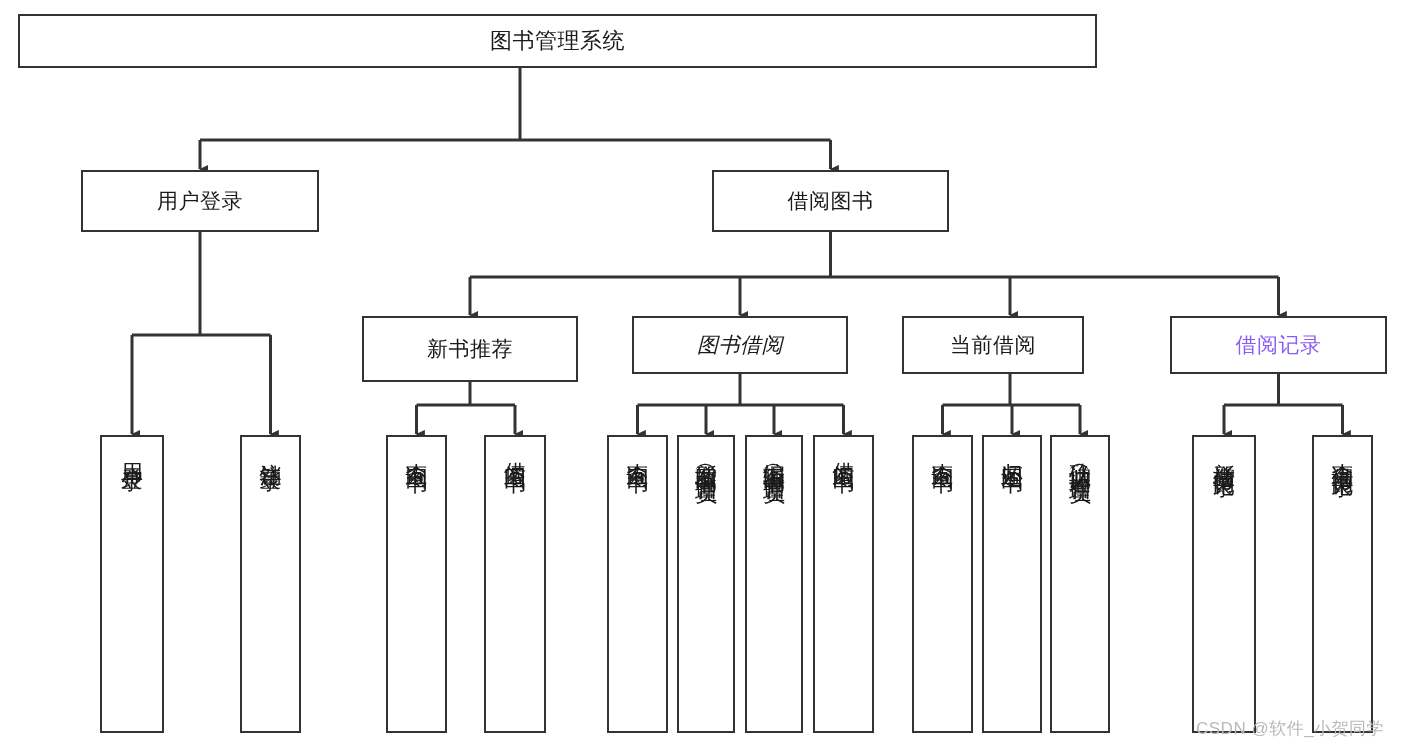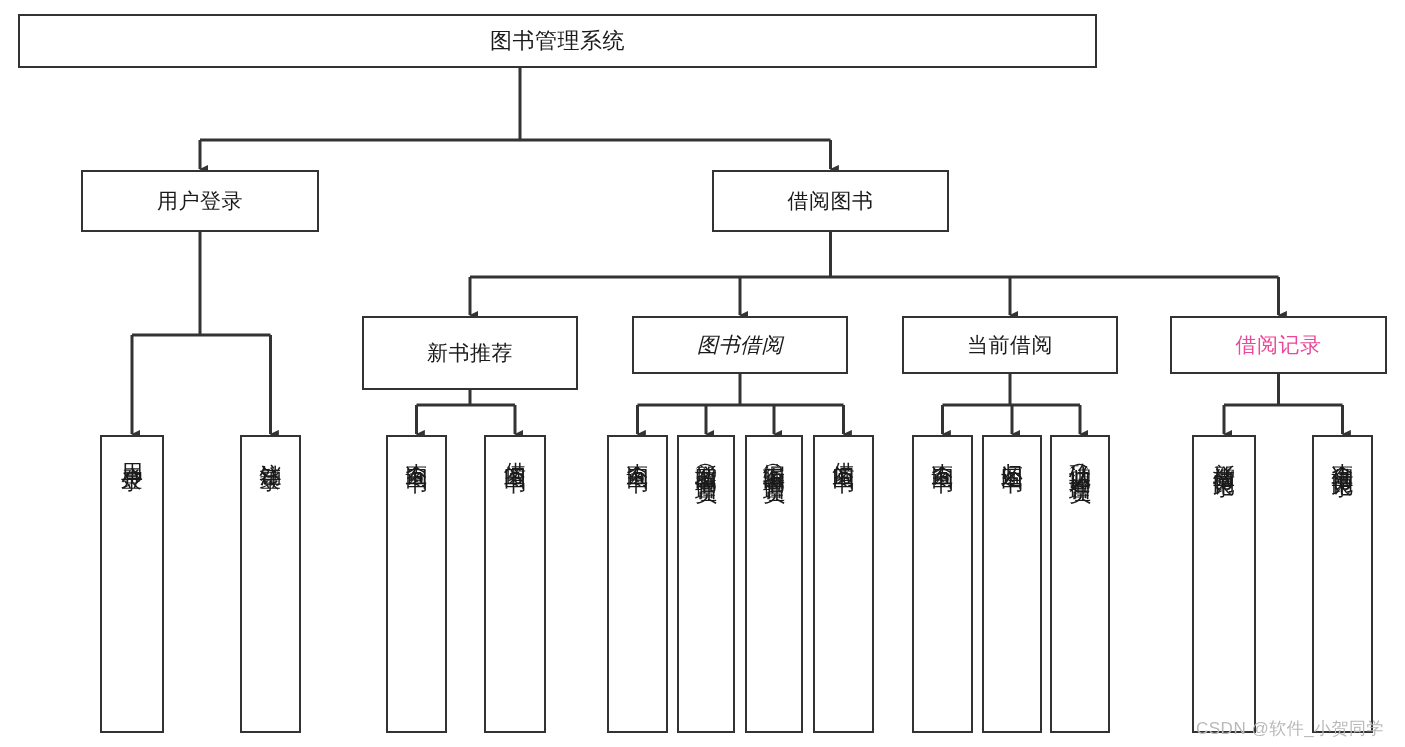--- a/index.html
+++ b/index.html
@@ -115,30 +115,30 @@
   <div id="node-layer">
       <div class="node horiz root" style="left: 18px; top: 14px; width: 1079px; height: 54px; border-color: rgb(51, 51, 51); color: rgb(26, 26, 26);">
         <span class="lbl">图书管理系统</span>
       </div>
       <div class="node horiz" style="left: 81px; top: 170px; width: 238px; height: 62px; border-color: rgb(51, 51, 51); color: rgb(26, 26, 26);">
         <span class="lbl">用户登录</span>
       </div>
       <div class="node horiz" style="left: 712px; top: 170px; width: 237px; height: 62px; border-color: rgb(51, 51, 51); color: rgb(26, 26, 26);">
         <span class="lbl">借阅图书</span>
       </div>
-      <div class="node horiz" style="left: 362px; top: 316px; width: 216px; height: 74px; border-color: rgb(51, 51, 51); color: rgb(26, 26, 26);">
+      <div class="node horiz" style="left: 362px; top: 316px; width: 216px; height: 66px; border-color: rgb(51, 51, 51); color: rgb(26, 26, 26);">
         <span class="lbl">新书推荐</span>
       </div>
       <div class="node horiz" style="left: 632px; top: 316px; width: 216px; height: 58px; border-color: rgb(51, 51, 51); color: rgb(26, 26, 26); font-style: italic;">
         <span class="lbl">图书借阅</span>
       </div>
-      <div class="node horiz" style="left: 902px; top: 316px; width: 216px; height: 58px; border-color: rgb(51, 51, 51); color: rgb(26, 26, 26);">
+      <div class="node horiz" style="left: 902px; top: 316px; width: 182px; height: 58px; border-color: rgb(51, 51, 51); color: rgb(26, 26, 26);">
         <span class="lbl">当前借阅</span>
       </div>
-      <div class="node horiz" style="left: 1170px; top: 316px; width: 217px; height: 58px; border-color: rgb(51, 51, 51); color: #ec4899;">
+      <div class="node horiz" style="left: 1170px; top: 316px; width: 217px; height: 58px; border-color: rgb(51, 51, 51); color: #8b5cf6;">
         <span class="lbl">借阅记录</span>
       </div>
       <div class="node vert" style="left: 100px; top: 435px; width: 64px; height: 298px; border-color: rgb(51, 51, 51); color: rgb(26, 26, 26);">
         <span class="lbl">用户登录</span>
       </div>
       <div class="node vert" style="left: 240px; top: 435px; width: 61px; height: 298px; border-color: rgb(51, 51, 51); color: rgb(26, 26, 26);">
         <span class="lbl">注销登录</span>
       </div>
       <div class="node vert" style="left: 386px; top: 435px; width: 61px; height: 298px; border-color: rgb(51, 51, 51); color: rgb(26, 26, 26);">
         <span class="lbl">查询图书</span>

